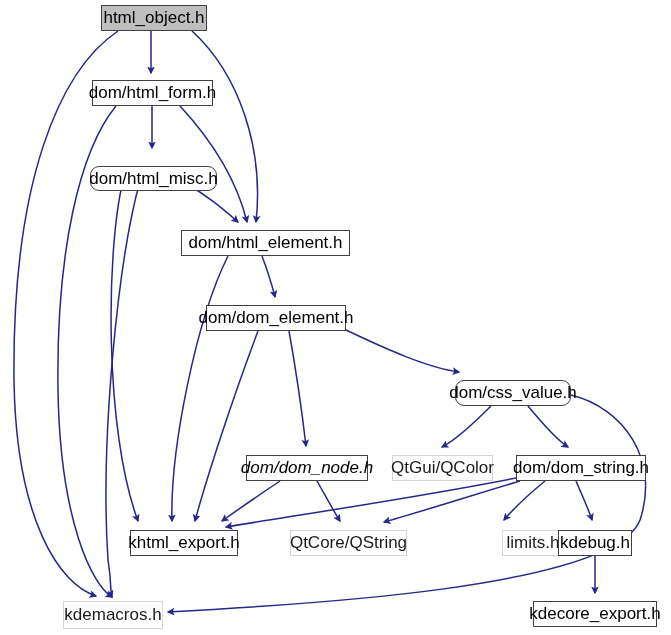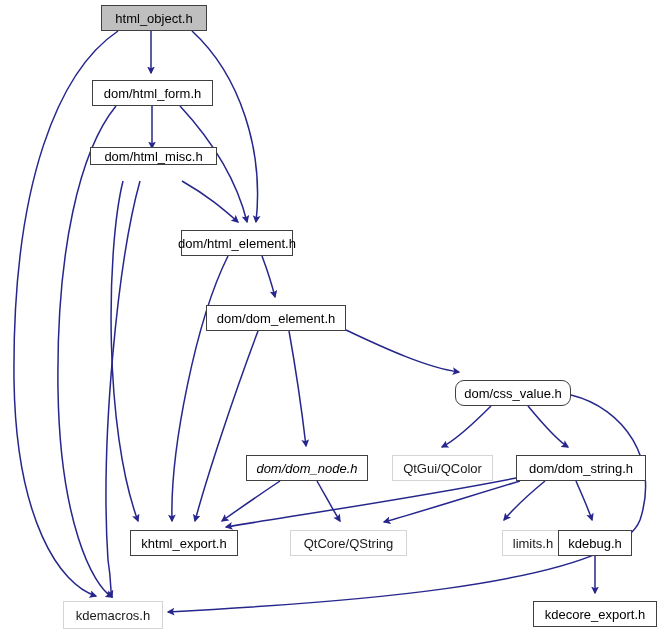--- a/index.html
+++ b/index.html
@@ -2,21 +2,21 @@
 <html><head>
 <meta charset="utf-8">
 <style>
   html,body{margin:0;padding:0;background:#ffffff;}
   body{width:671px;height:635px;overflow:hidden;
        font-family:"Liberation Sans","DejaVu Sans",sans-serif;}
   #graph{position:relative;width:671px;height:635px;background:#fff;}
   #edges{position:absolute;left:0;top:0;width:671px;height:635px;}
   .node{position:absolute;box-sizing:border-box;display:flex;
         align-items:center;justify-content:center;
-        font-size:13px;color:#000;white-space:nowrap;
+        font-size:17px;color:#000;white-space:nowrap;
         background:#ffffff;border:1px solid #808080;}
   .node.solid{border:1.6px solid #404040;}
   .node.root{background:#bfbfbf;border:1.6px solid #404040;}
   .node.light{border:1px solid #d5d5d5;color:#1a1a1a;}
 </style>
 </head>
 <body>
 
 <div id="graph">
   <svg id="edges" viewBox="0 0 671 635" xmlns="http://www.w3.org/2000/svg">
@@ -45,22 +45,22 @@
       <path d="M 280,481 C 256,497 236,511 222,521" fill="none" stroke="#26268c" stroke-width="1.5" marker-end="url(#arrowhead)"></path>
       <path d="M 317,481 C 325,495 333,510 340,521" fill="none" stroke="#26268c" stroke-width="1.5" marker-end="url(#arrowhead)"></path>
       <path d="M 516,478 C 420,497 292,516 226,527" fill="none" stroke="#26268c" stroke-width="1.5" marker-end="url(#arrowhead)"></path>
       <path d="M 520,481 C 470,496 420,512 384,522" fill="none" stroke="#26268c" stroke-width="1.5" marker-end="url(#arrowhead)"></path>
       <path d="M 545,481 C 528,495 514,508 504,520" fill="none" stroke="#26268c" stroke-width="1.5" marker-end="url(#arrowhead)"></path>
       <path d="M 576,481 C 582,495 588,508 592,520" fill="none" stroke="#26268c" stroke-width="1.5" marker-end="url(#arrowhead)"></path>
       <path d="M 595,556 L 595,593" fill="none" stroke="#26268c" stroke-width="1.5" marker-end="url(#arrowhead)"></path>
     </svg>
 <div class="node root" style="left: 101px; top: 5px; width: 106px; height: 26px;">html_object.h</div>
     <div class="node solid" style="left: 92px; top: 80px; width: 121px; height: 26px;">dom/html_form.h</div>
-    <div class="node solid" style="left: 90px; top: 147px; width: 127px; height: 18px;">dom/html_misc.h</div>
-    <div class="node solid" style="left: 181px; top: 230px; width: 112px; height: 26px;">dom/html_element.h</div>
+    <div class="node solid" style="left: 90px; top: 166px; width: 127px; height: 25px; border-radius: 9px;">dom/html_misc.h</div>
+    <div class="node solid" style="left: 181px; top: 230px; width: 169px; height: 26px;">dom/html_element.h</div>
     <div class="node solid" style="left: 206px; top: 305px; width: 140px; height: 26px;">dom/dom_element.h</div>
     <div class="node solid" style="left: 455px; top: 380px; width: 116px; height: 26px; border-radius: 9px;">dom/css_value.h</div>
     <div class="node solid" style="left: 246px; top: 455px; width: 122px; height: 26px; font-style: italic;">dom/dom_node.h</div>
     <div class="node light" style="left: 392px; top: 455px; width: 101px; height: 26px;">QtGui/QColor</div>
     <div class="node solid" style="left: 516px; top: 455px; width: 130px; height: 26px;">dom/dom_string.h</div>
     <div class="node solid" style="left: 110px; top: 530px; width: 108px; height: 26px; margin-left: 20px;">khtml_export.h</div>
     <div class="node light" style="left: 290px; top: 530px; width: 117px; height: 26px;">QtCore/QString</div>
     <div class="node light" style="left: 470px; top: 530px; width: 62px; height: 26px; margin-left: 32px;">limits.h</div>
     <div class="node solid" style="left: 558px; top: 530px; width: 74px; height: 26px;">kdebug.h</div>
     <div class="node light" style="left: 63px; top: 601px; width: 100px; height: 28px;">kdemacros.h</div>

